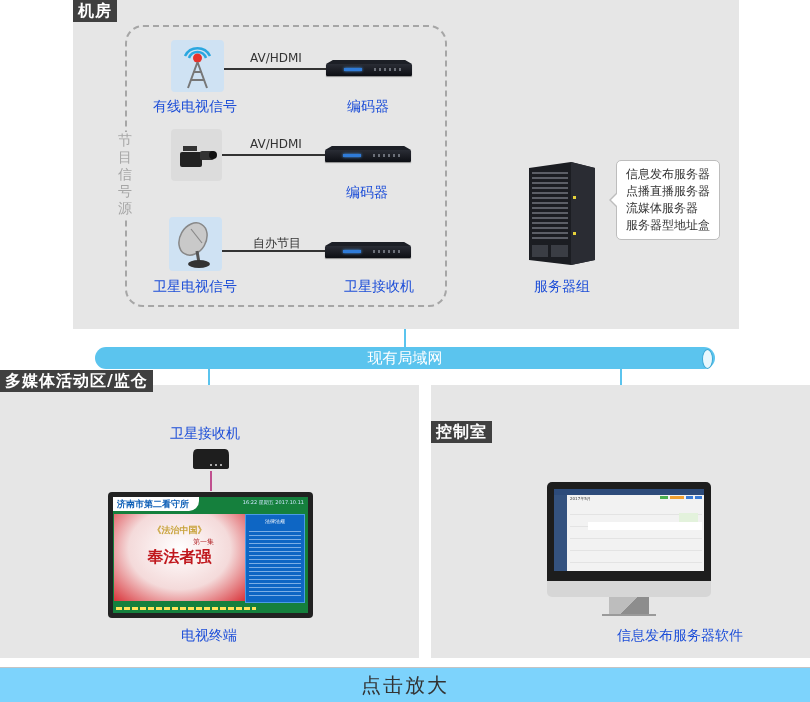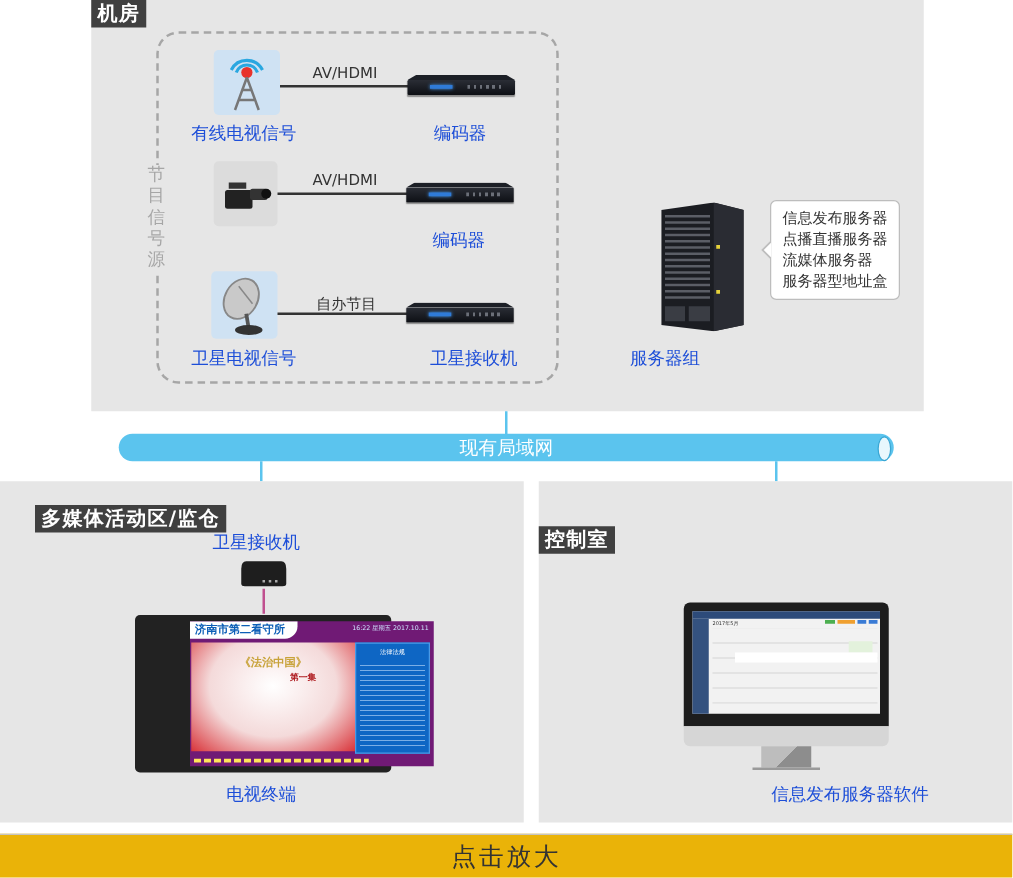--- a/index.html
+++ b/index.html
@@ -22,21 +22,21 @@
   .rack .dots{position:absolute;left:48px;top:4px;width:30px;height:3px;
        background:repeating-linear-gradient(90deg,#6b6f78 0 2px,transparent 2px 5px);}
   .bubble{position:absolute;background:#fff;border:1px solid #bdbdbd;border-radius:5px;padding:5px 9px;
        font-size:12px;line-height:17px;color:#333;}
   .bubble::before{content:"";position:absolute;left:-8px;top:32px;border:7px solid transparent;border-right-color:#bdbdbd;border-left:0;}
   .bubble::after{content:"";position:absolute;left:-6px;top:33px;border:6px solid transparent;border-right-color:#fff;border-left:0;}
   .lan{position:absolute;left:95px;top:347px;width:620px;height:22px;background:#5bc4ee;border-radius:11px;
        color:#fff;font-size:15px;text-align:center;line-height:22px;}
   .lan-end{position:absolute;right:2px;top:2px;width:9px;height:18px;border-radius:50%;background:#e8f7fd;border:1px solid #3aa7d4;}
   .vline{position:absolute;width:2px;background:#5bc4ee;}
-  .footer{position:absolute;left:0;top:667px;width:810px;height:35px;background:#eab308;border-top:1px solid #c4c4c4;
+  .footer{position:absolute;left:0;top:667px;width:810px;height:35px;background:#7dd3fc;border-top:1px solid #c4c4c4;
        text-align:center;font-size:20px;line-height:35px;color:#333;letter-spacing:2px;}
 </style>
 </head>
 <body>
 
 <div class="panel" style="left:73px;top:0;width:666px;height:329px;"></div>
 <div class="tag" style="left:73px;top:0;">机房</div>
 
 <div class="dash" style="left:125px;top:25px;width:318px;height:278px;"></div>
 <div class="vlabel" style="left:117px;top:132px;height:88px;">节<br>目<br>信<br>号<br>源</div>
@@ -117,51 +117,52 @@
     <rect x="44" y="34" width="3" height="3" fill="#e6d23a"></rect>
       <rect x="44" y="70" width="3" height="3" fill="#e6d23a"></rect>
   </svg>
 </div>
 <div class="bubble" style="left:616px;top:160px;">
   <div>信息发布服务器</div>
   <div>点播直播服务器</div>
   <div>流媒体服务器</div>
   <div>服务器型地址盒</div>
 </div>
-<div class="lbl" style="left:504px;top:278px;">服务器组</div>
+<div class="lbl" style="left:534px;top:278px;">服务器组</div>
 
 <div class="vline" style="left:404px;top:329px;height:19px;"></div>
 <div class="lan">
   <span>现有局域网</span>
   <span class="lan-end"></span>
 </div>
 <div class="vline" style="left:208px;top:369px;height:16px;"></div>
 <div class="vline" style="left:620px;top:369px;height:16px;"></div>
 
 <div class="panel" style="left:0;top:385px;width:419px;height:273px;"></div>
-<div class="tag" style="left:0;top:404px;margin-left:28px;">多媒体活动区/监仓</div>
+<div class="tag" style="left:0;top:370px;">多媒体活动区/监仓</div>
 
 <div class="lbl" style="left:170px;top:425px;">卫星接收机</div>
 <div class="abs" style="left:192px;top:447px;width:38px;height:24px;">
   <svg width="38" height="24" viewBox="0 0 38 24">
     <path d="M5 2 L33 2 Q37 2 37 8 L37 20 Q37 22 34 22 L4 22 Q1 22 1 20 L1 8 Q1 2 5 2Z" fill="#1e1e1e"></path>
     <rect x="18" y="17" width="2" height="2" fill="#aaa"></rect>
       <rect x="23" y="17" width="2" height="2" fill="#aaa"></rect>
       <rect x="28" y="17" width="2" height="2" fill="#aaa"></rect>
   </svg>
 </div>
 <div class="abs" style="left:210px;top:471px;width:2px;height:20px;background:#c0508f;"></div>
 
 <div class="abs" style="left:108px;top:492px;width:205px;height:126px;background:#222;border-radius:4px;padding:5px;box-sizing:border-box;">
-  <div style="position:relative;width:100%;height:100%;background:#701a75;overflow:hidden;margin-left:39px;">
+  <div style="position:relative;width:100%;height:100%;background:#15803d;overflow:hidden;">
     <div style="position:absolute;left:0;top:0;height:14px;padding:0 10px 0 4px;background:#fff;color:#0d5fb7;font-size:9px;font-weight:bold;line-height:14px;border-radius:0 0 10px 0;white-space:nowrap;">济南市第二看守所</div>
     <div style="position:absolute;right:4px;top:2px;color:#cfe6ff;font-size:5px;white-space:nowrap;">16:22 星期五 2017.10.11</div>
     <div style="position:absolute;left:1px;top:17px;width:131px;height:87px;background:radial-gradient(ellipse at 50% 40%,#ffffff 0%,#f4dada 55%,#d9343a 100%);text-align:center;">
       <div style="margin-top:10px;color:#c8a33a;font-size:9px;font-weight:bold;">《法治中国》</div>
-      <div style="color:#b01e22;font-size:7px;font-weight:bold;padding-left:48px;">第一集</div>
+      <div style="color:#b01e22;font-size:7px;font-weight:normal;padding-left:48px;">第一集</div>
+      <div style="color:#c0181e;font-size:16px;font-weight:bold;font-family:'DejaVu Serif',serif;">奉法者强</div>
     </div>
     <div style="position:absolute;right:3px;top:17px;width:58px;height:87px;border:1px solid #4a9ae6;background:#0e66c4;">
       <div style="color:#fff;font-size:5px;text-align:center;margin-top:3px;">法律法规</div>
       <div style="margin:4px 3px 0;height:70px;background:repeating-linear-gradient(#0e66c4 0 3px,#a9cdf4 3px 4px);opacity:.7;"></div>
     </div>
     <div style="position:absolute;left:3px;bottom:3px;width:140px;height:3px;background:repeating-linear-gradient(90deg,#ffe35a 0 6px,transparent 6px 8px);"></div>
   </div>
 </div>
 <div class="lbl" style="left:181px;top:627px;">电视终端</div>
 

